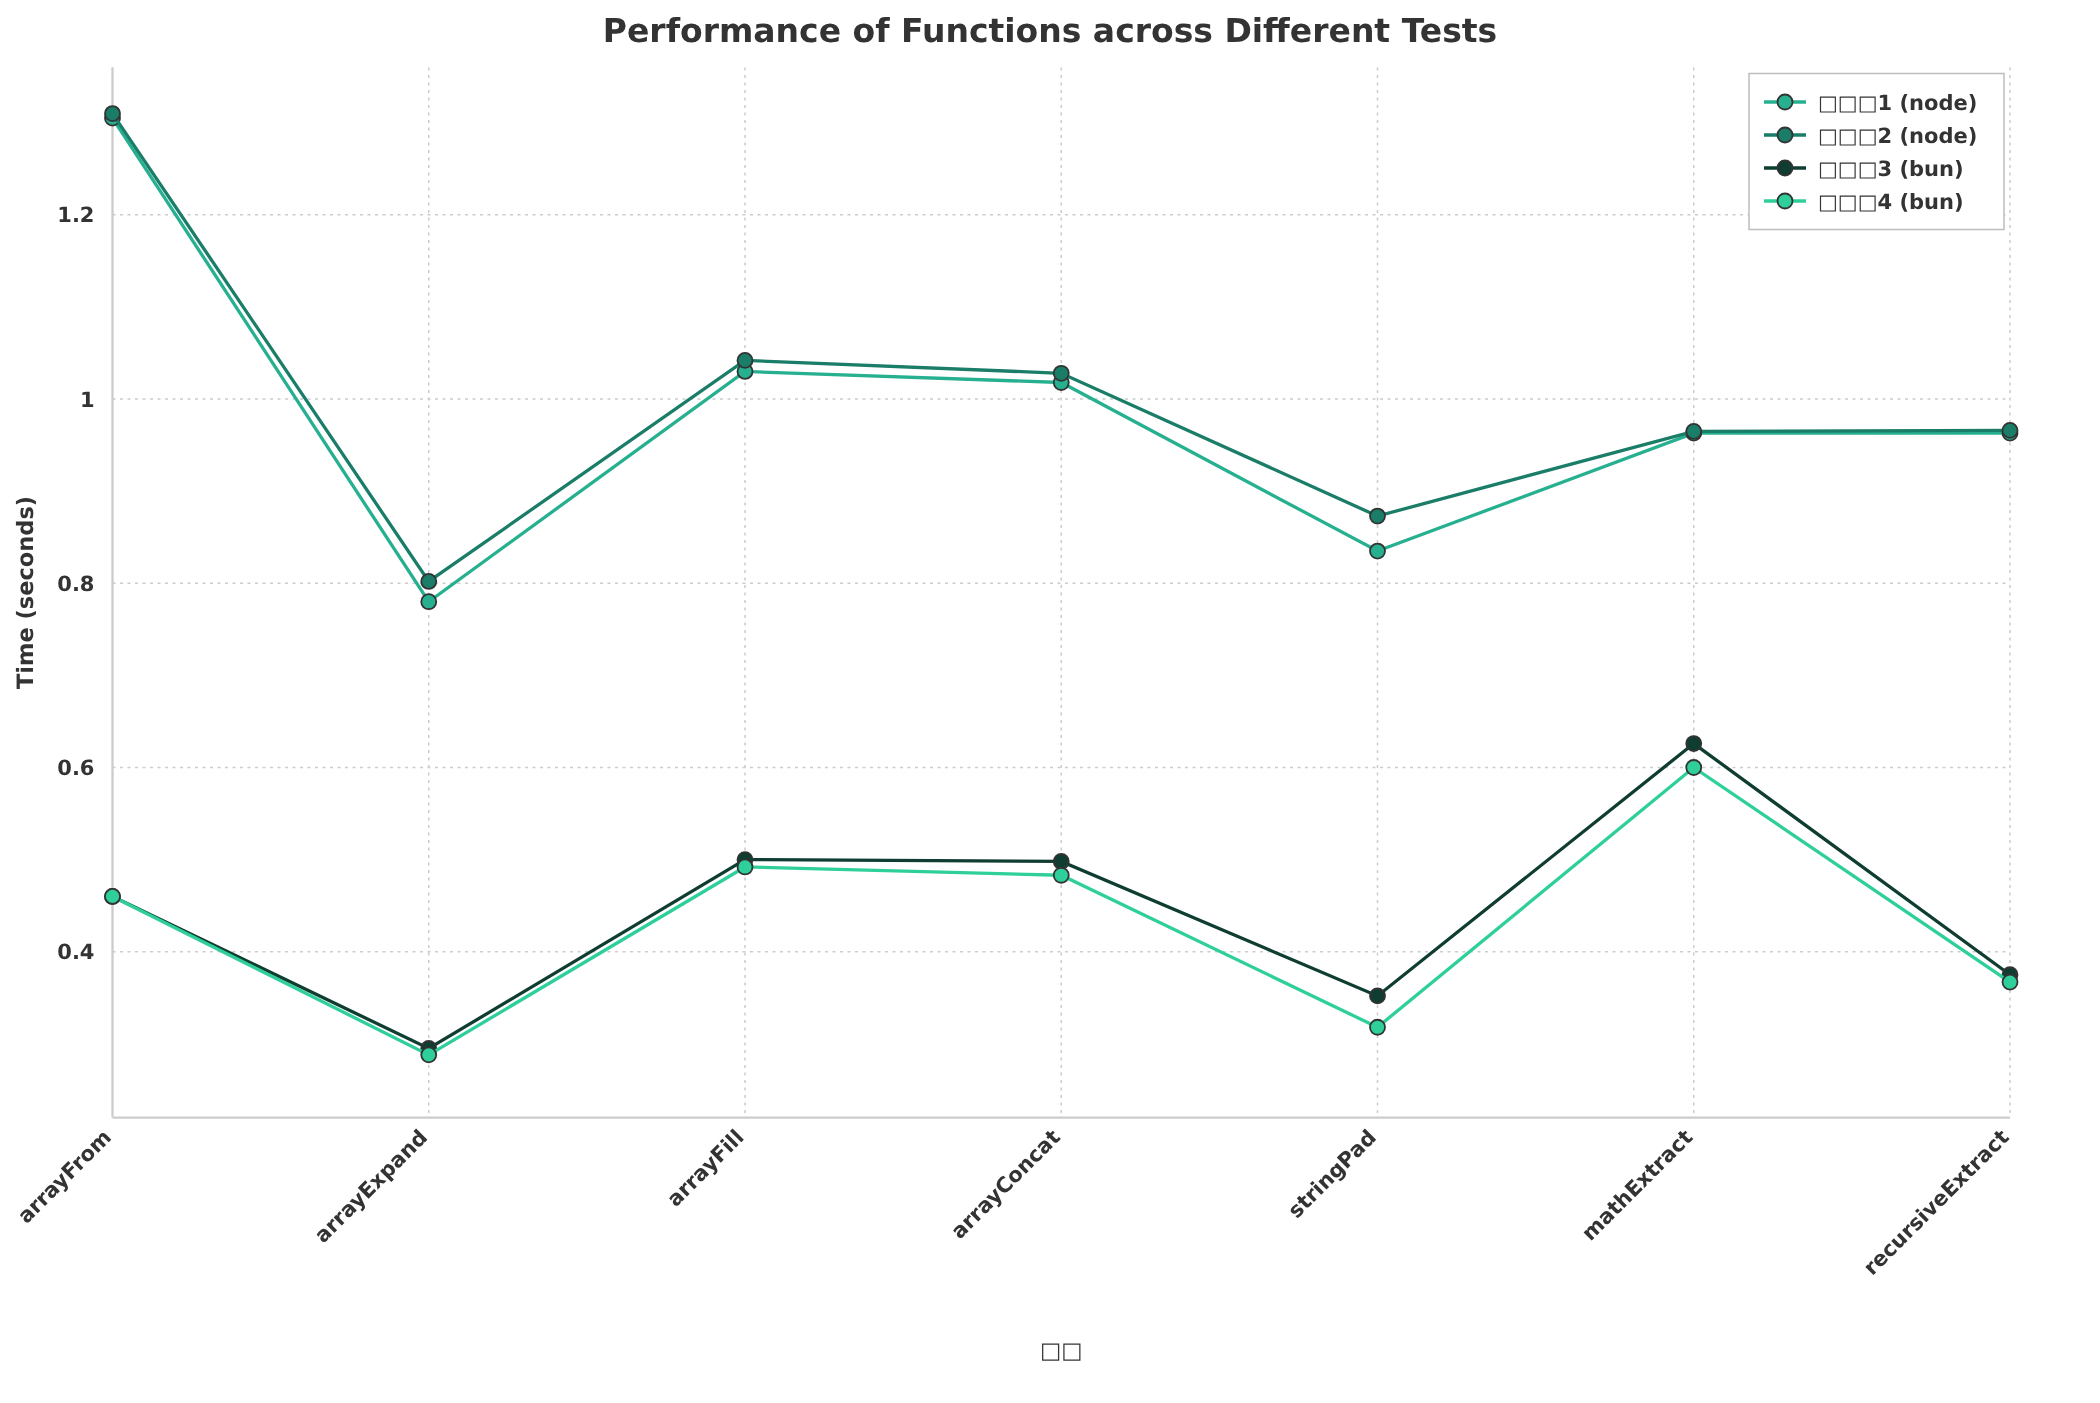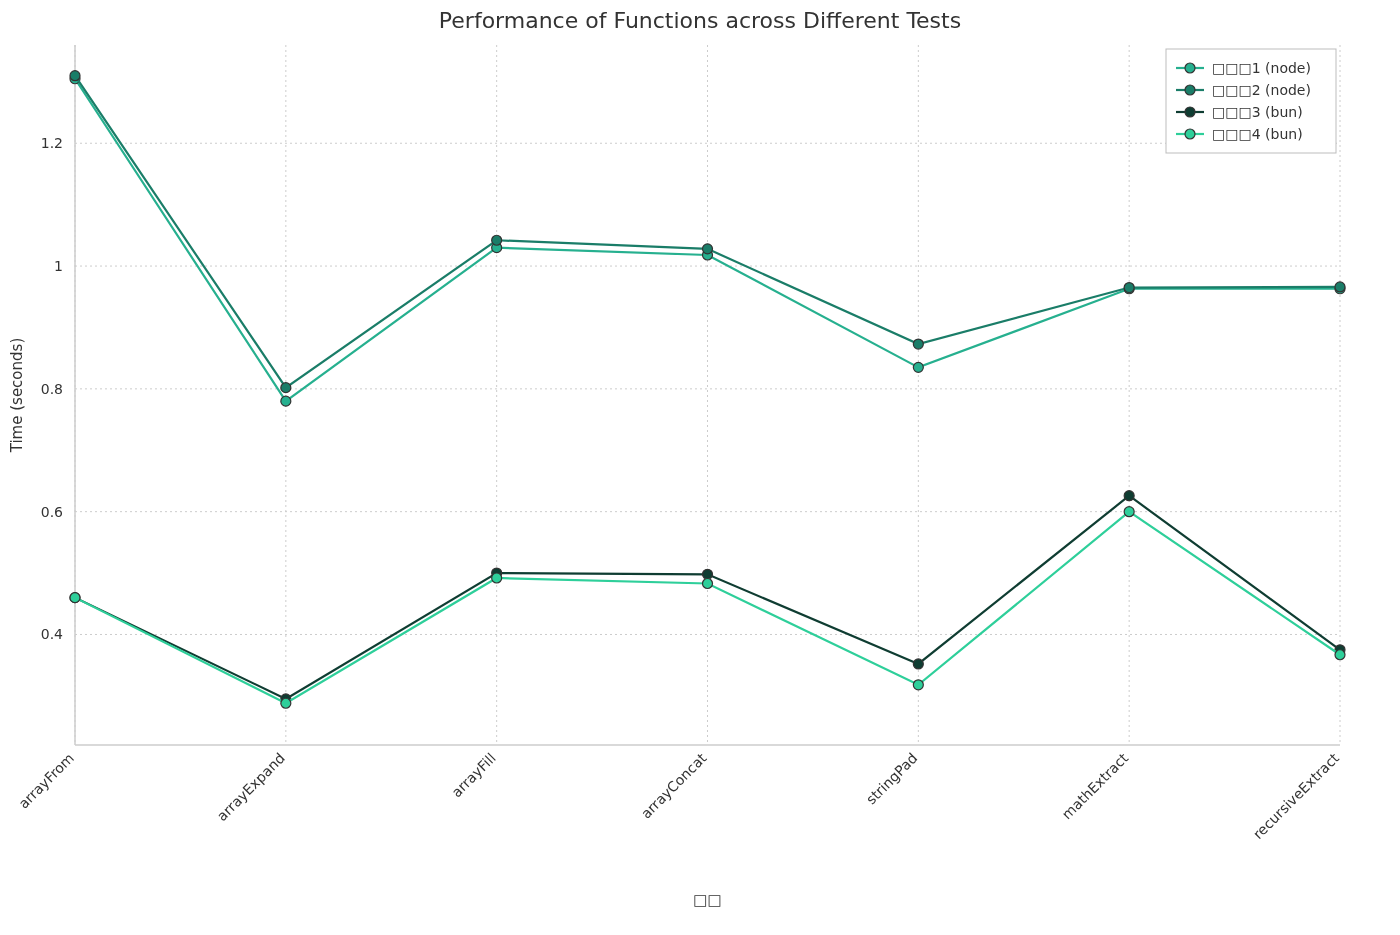--- a/index.html
+++ b/index.html
@@ -7,20 +7,21 @@
     padding: 0;
     background: #fff;
     font-family: "DejaVu Sans", "Helvetica Neue", Arial, sans-serif;
     color: #333;
   }
   .chart-wrap {
     width: 1368px;
     height: 935px;
     position: relative;
     box-sizing: border-box;
+    font-weight: bold;
   }
   svg { display: block; }
   .title {
     font-size: 22px;
     fill: #333;
     text-anchor: middle;
   }
   .axis-label {
     font-size: 15px;
     fill: #333;

